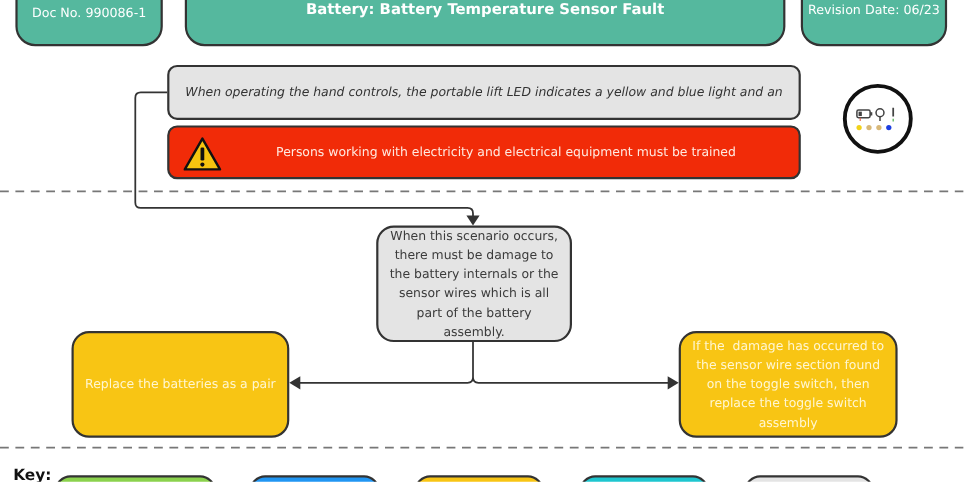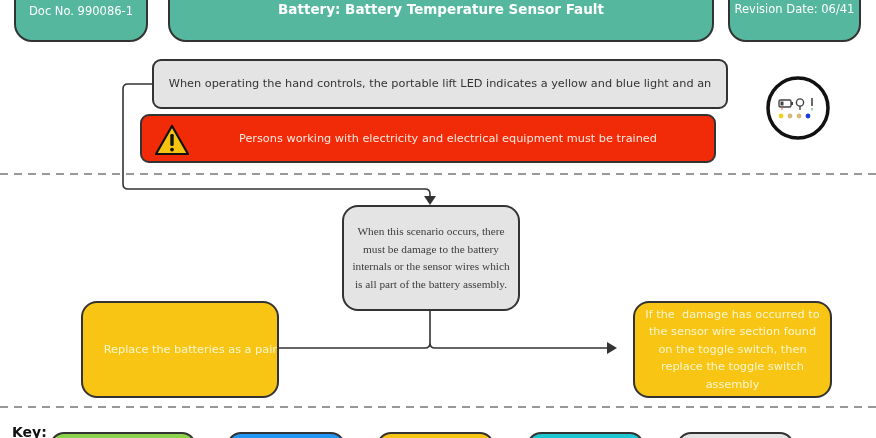--- a/index.html
+++ b/index.html
@@ -4,26 +4,26 @@
 <style>
   html, body { margin: 0; padding: 0; background: #ffffff; }
   body { width: 876px; height: 438px; position: relative; overflow: hidden;
          font-family: "DejaVu Sans", sans-serif; }
   .box { position: absolute; box-sizing: border-box; border: 2px solid #333; display: flex;
          align-items: center; justify-content: center; text-align: center; }
   .teal { background: #55b89e; color: #ffffff; }
   .hdr-left { left: 14px; top: -20px; width: 134px; height: 62px; border-radius: 0 0 18px 18px; font-size: 11.5px; align-items: flex-start; padding-top: 22px; }
   .hdr-center { left: 168px; top: -20px; width: 546px; height: 62px; border-radius: 0 0 18px 18px; font-size: 13.5px; font-weight: bold; align-items: flex-start; padding-top: 19px; }
   .hdr-right { left: 728px; top: -20px; width: 133px; height: 62px; border-radius: 0 0 18px 18px; font-size: 11.5px; align-items: flex-start; padding-top: 20px; }
-  .info { left: 152px; top: 59px; width: 576px; height: 50px; background: #e4e4e4; border-radius: 9px; color: #333; font-size: 11.3px; line-height: 18px; padding: 0 12px; }
-  .warn { left: 140px; top: 114px; width: 576px; height: 49px; background: #f12b08; border-radius: 9px; color: #ffe9e0; font-size: 11.3px; line-height: 18px; padding-left: 40px; }
+  .info { left: 152px; top: 59px; width: 576px; height: 50px; background: #e4e4e4; border-radius: 9px; color: #333; font-size: 11.3px; line-height: 18px; padding: 0 12px; font-style: italic; }
+  .warn { left: 152px; top: 114px; width: 576px; height: 49px; background: #f12b08; border-radius: 9px; color: #ffe9e0; font-size: 11.3px; line-height: 18px; padding-left: 40px; }
   .warn-icon { position: absolute; left: 12px; top: 8px; width: 36px; height: 32px; }
-  .center-box { left: 342px; top: 205px; width: 178px; height: 106px; background: #e4e4e4; border-radius: 16px; color: #3c3c3c; font-size: 11.3px; line-height: 17.5px; padding: 0 6px; font-family: Liberation Serif, serif; }
-  .yellow { background: #f8c514; color: #fff6d0; border-radius: 16px; font-size: 11.3px; line-height: 17.5px; margin-left: 16px; }
-  .ybox-left { left: 65px; top: 301px; width: 198px; height: 97px; justify-content: flex-end; }
+  .center-box { left: 342px; top: 205px; width: 178px; height: 106px; background: #e4e4e4; border-radius: 16px; color: #3c3c3c; font-size: 11.3px; line-height: 17.5px; padding: 0 6px; }
+  .yellow { background: #f8c514; color: #fff6d0; border-radius: 16px; font-size: 11.3px; line-height: 17.5px; }
+  .ybox-left { left: 65px; top: 301px; width: 198px; height: 97px; }
   .ybox-right { left: 617px; top: 301px; width: 199px; height: 97px; padding: 0 8px; }
   .key-label { position: absolute; left: 12px; top: 424px; font-size: 14px; font-weight: bold; color: #111; }
   .pill { position: absolute; top: 432px; height: 30px; box-sizing: border-box; border: 2px solid #333; border-radius: 14px; }
   svg.lines { position: absolute; left: 0; top: 0; }
   .led { position: absolute; left: 765px; top: 75px; width: 66px; height: 66px; }
 </style>
 </head>
 <body>
 
 <svg class="lines" width="876" height="438">
@@ -36,21 +36,21 @@
   <polygon points="617,348 607,342 607,354" fill="#333"></polygon>
 </svg>
 
 <div class="box teal hdr-left">
   <span>Doc No. 990086-1</span>
 </div>
 <div class="box teal hdr-center">
   <span>Battery: Battery Temperature Sensor Fault</span>
 </div>
 <div class="box teal hdr-right">
-  <span>Revision Date: 06/41</span>
+  <span>Revision Date: 06/23</span>
 </div>
 
 <div class="box info">
   <div>
     <div>When operating the hand controls, the portable lift LED indicates a yellow and blue light and an</div>
   </div>
 </div>
 
 <div class="box warn">
   <svg class="warn-icon" viewBox="0 0 36 32">

